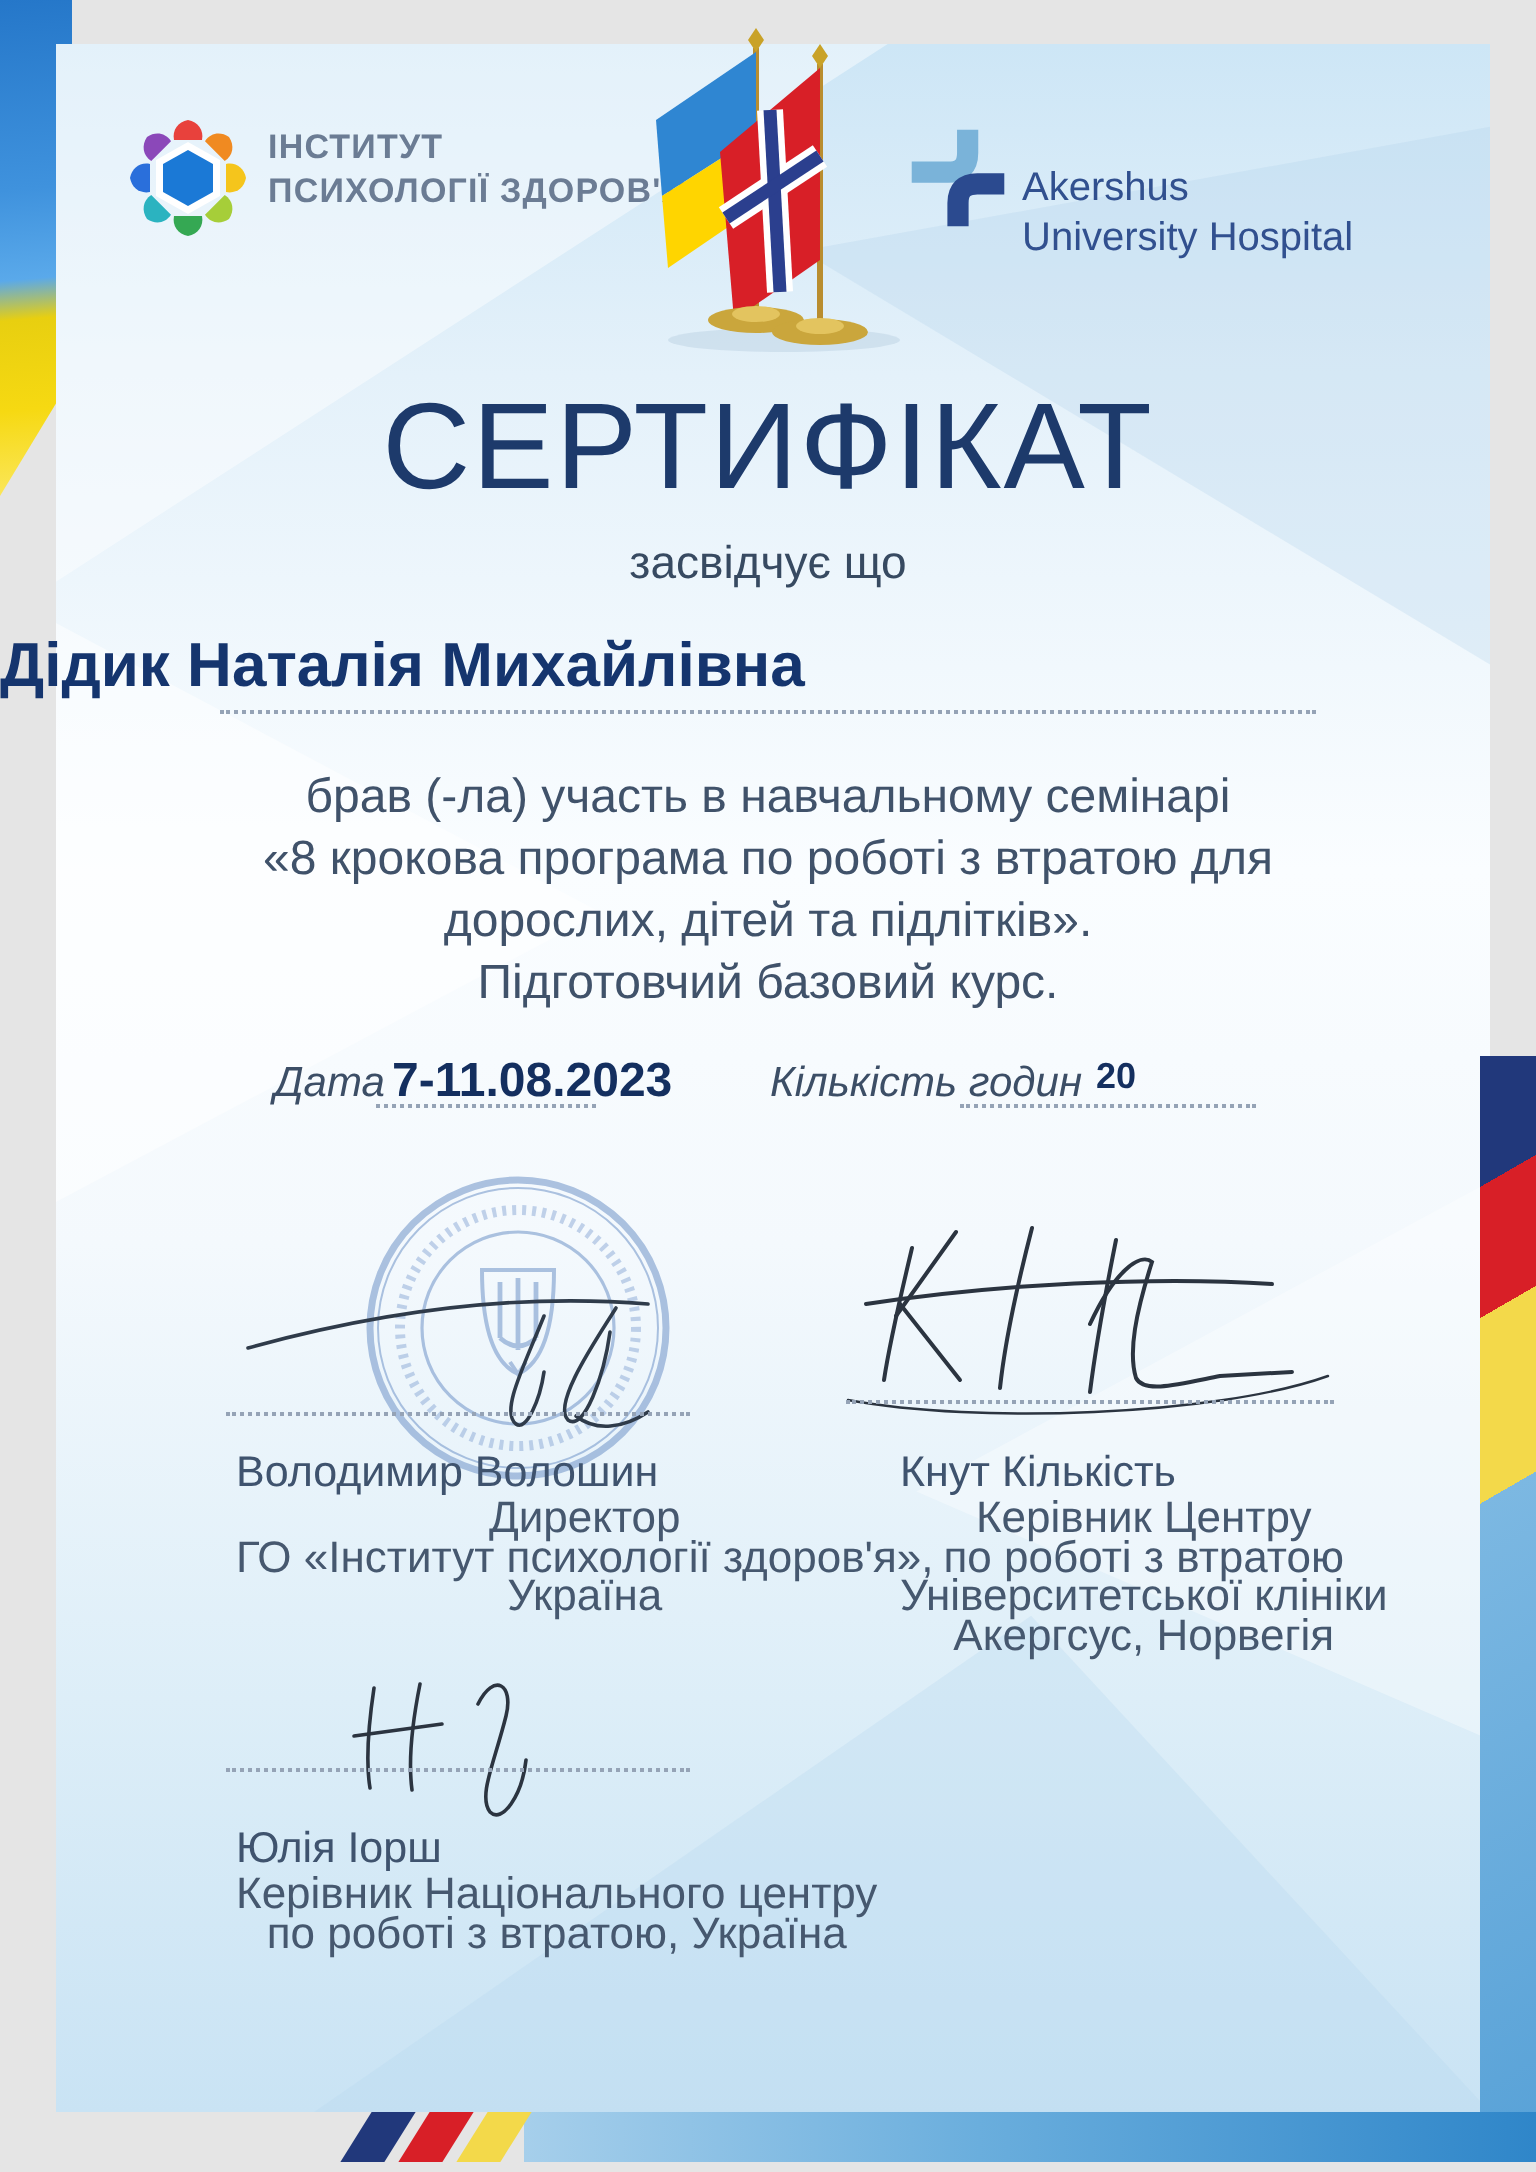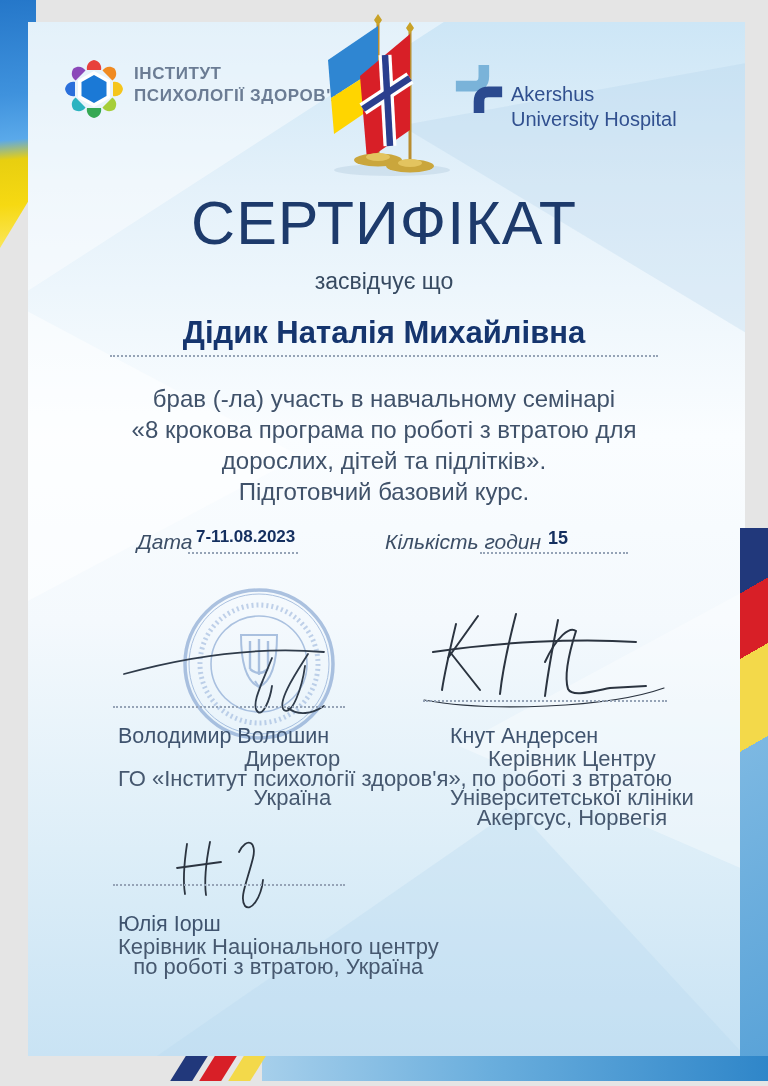--- a/index.html
+++ b/index.html
@@ -37,21 +37,21 @@
 
   
   .inst-text{left:134px;top:63px;color:#5e7089;font-size:17px;letter-spacing:.6px;line-height:22px;font-weight:bold;opacity:.9;}
   .akh-text{left:511px;top:66px;color:#31508f;font-size:20px;line-height:25px;margin-top:16px;}
 
   
   .title{left:0;top:188px;width:768px;text-align:center;color:#1d3a6b;font-size:61px;
          letter-spacing:1px;font-weight:500;}
   .subtitle{left:0;top:268px;width:768px;text-align:center;color:#374a61;font-size:23px;}
 
-  .name{left:0;top:315px;width:768px;text-align:center;color:#15356e;font-size:31px;font-weight:bold;}
+  .name{left:0;top:315px;width:768px;color:#15356e;font-size:31px;font-weight:bold;}
   .dotted{height:0;border-bottom:2px dotted #95a3b6;z-index:5;position:absolute;}
 
   .body-text{left:0;top:383px;width:768px;text-align:center;color:#40526a;font-size:24px;line-height:31px;}
 
   .label-it{font-style:italic;color:#3c4e66;font-size:21px;}
   .val-b{font-weight:bold;color:#142f5f;}
 
   .sig-name{color:#3f536e;font-size:21.5px;}
   .sig-role{color:#46586f;font-size:22px;line-height:19.5px;text-align:center;}
 </style>
@@ -152,25 +152,25 @@
   <div class="dotted" style="left:110px;top:355px;width:548px"></div>
 
   <div class="abs body-text">
     <div>брав (-ла) участь в навчальному семінарі</div>
     <div>«8 крокова програма по роботі з втратою для</div>
     <div>дорослих, дітей та підлітків».</div>
     <div>Підготовчий базовий курс.</div>
   </div>
 
   <div class="abs label-it" style="left:137px;top:530px">Дата</div>
-  <div class="abs val-b" style="left:196px;top:527px;font-size:17px">7-11.08.2023</div>
+  <div class="abs val-b" style="left:196px;top:527px;font-size:24px">7-11.08.2023</div>
   <div class="dotted" style="left:188px;top:552px;width:110px"></div>
 
   <div class="abs label-it" style="left:385px;top:530px">Кількість годин</div>
-  <div class="abs val-b" style="left:548px;top:528px;font-size:18px">15</div>
+  <div class="abs val-b" style="left:548px;top:528px;font-size:18px">20</div>
   <div class="dotted" style="left:480px;top:552px;width:148px"></div>
 
   <svg class="abs" style="left:178px;top:583px" width="162" height="162" viewBox="0 0 162 162" opacity="0.62">
     <circle cx="81" cy="81" r="74" fill="none" stroke="#7e9fce" stroke-width="3.5"></circle>
     <circle cx="81" cy="81" r="70" fill="none" stroke="#7e9fce" stroke-width="1"></circle>
     <circle cx="81" cy="81" r="48" fill="none" stroke="#7e9fce" stroke-width="1.6"></circle>
     <circle cx="81" cy="81" r="59" fill="none" stroke="#8aa8d4" stroke-width="5" stroke-dasharray="2 3" opacity="0.8"></circle>
     <path d="M63 52 Q63 96 81 104 Q99 96 99 52 Z" fill="none" stroke="#7e9fce" stroke-width="2"></path>
     <path d="M72 58 V86 M81 56 V92 M90 58 V86 M72 86 Q81 94 90 86" fill="none" stroke="#7e9fce" stroke-width="2.4"></path>
     <path d="M77 98 L81 104 L85 98" fill="none" stroke="#7e9fce" stroke-width="2"></path>
@@ -198,21 +198,21 @@
       <path d="M60 16 L30 58"></path>
       <path d="M32 52 L62 90"></path>
       <path d="M98 14 C90 45 84 75 82 94"></path>
       <path d="M15 52 C80 42 160 38 218 42"></path>
       <path d="M140 20 C134 50 129 80 127 96"></path>
       <path d="M127 62 C139 36 152 26 158 31 C150 56 146 76 150 89 C154 97 172 92 192 88 L228 86"></path>
       <path d="M6 100 C70 112 190 108 246 88" stroke-width="1.2"></path>
     </g>
   </svg>
   <div class="dotted" style="left:423px;top:700px;width:244px"></div>
-  <div class="abs sig-name" style="left:450px;top:724px">Кнут Андерсен</div>
+  <div class="abs sig-name" style="left:450px;top:724px">Кнут Кількість</div>
   <div class="abs sig-role" style="left:450px;top:749px">
     <div>Керівник Центру</div>
     <div>по роботі з втратою</div>
     <div>Університетської клініки</div>
     <div>Акергсус, Норвегія</div>
   </div>
 
   <svg class="abs" style="left:155px;top:830px" width="140" height="80" viewBox="0 0 140 80">
     <g fill="none" stroke="#2b3440" stroke-width="1.8" stroke-linecap="round">
       <path d="M32 14 C29 34 28 52 30 64"></path>

